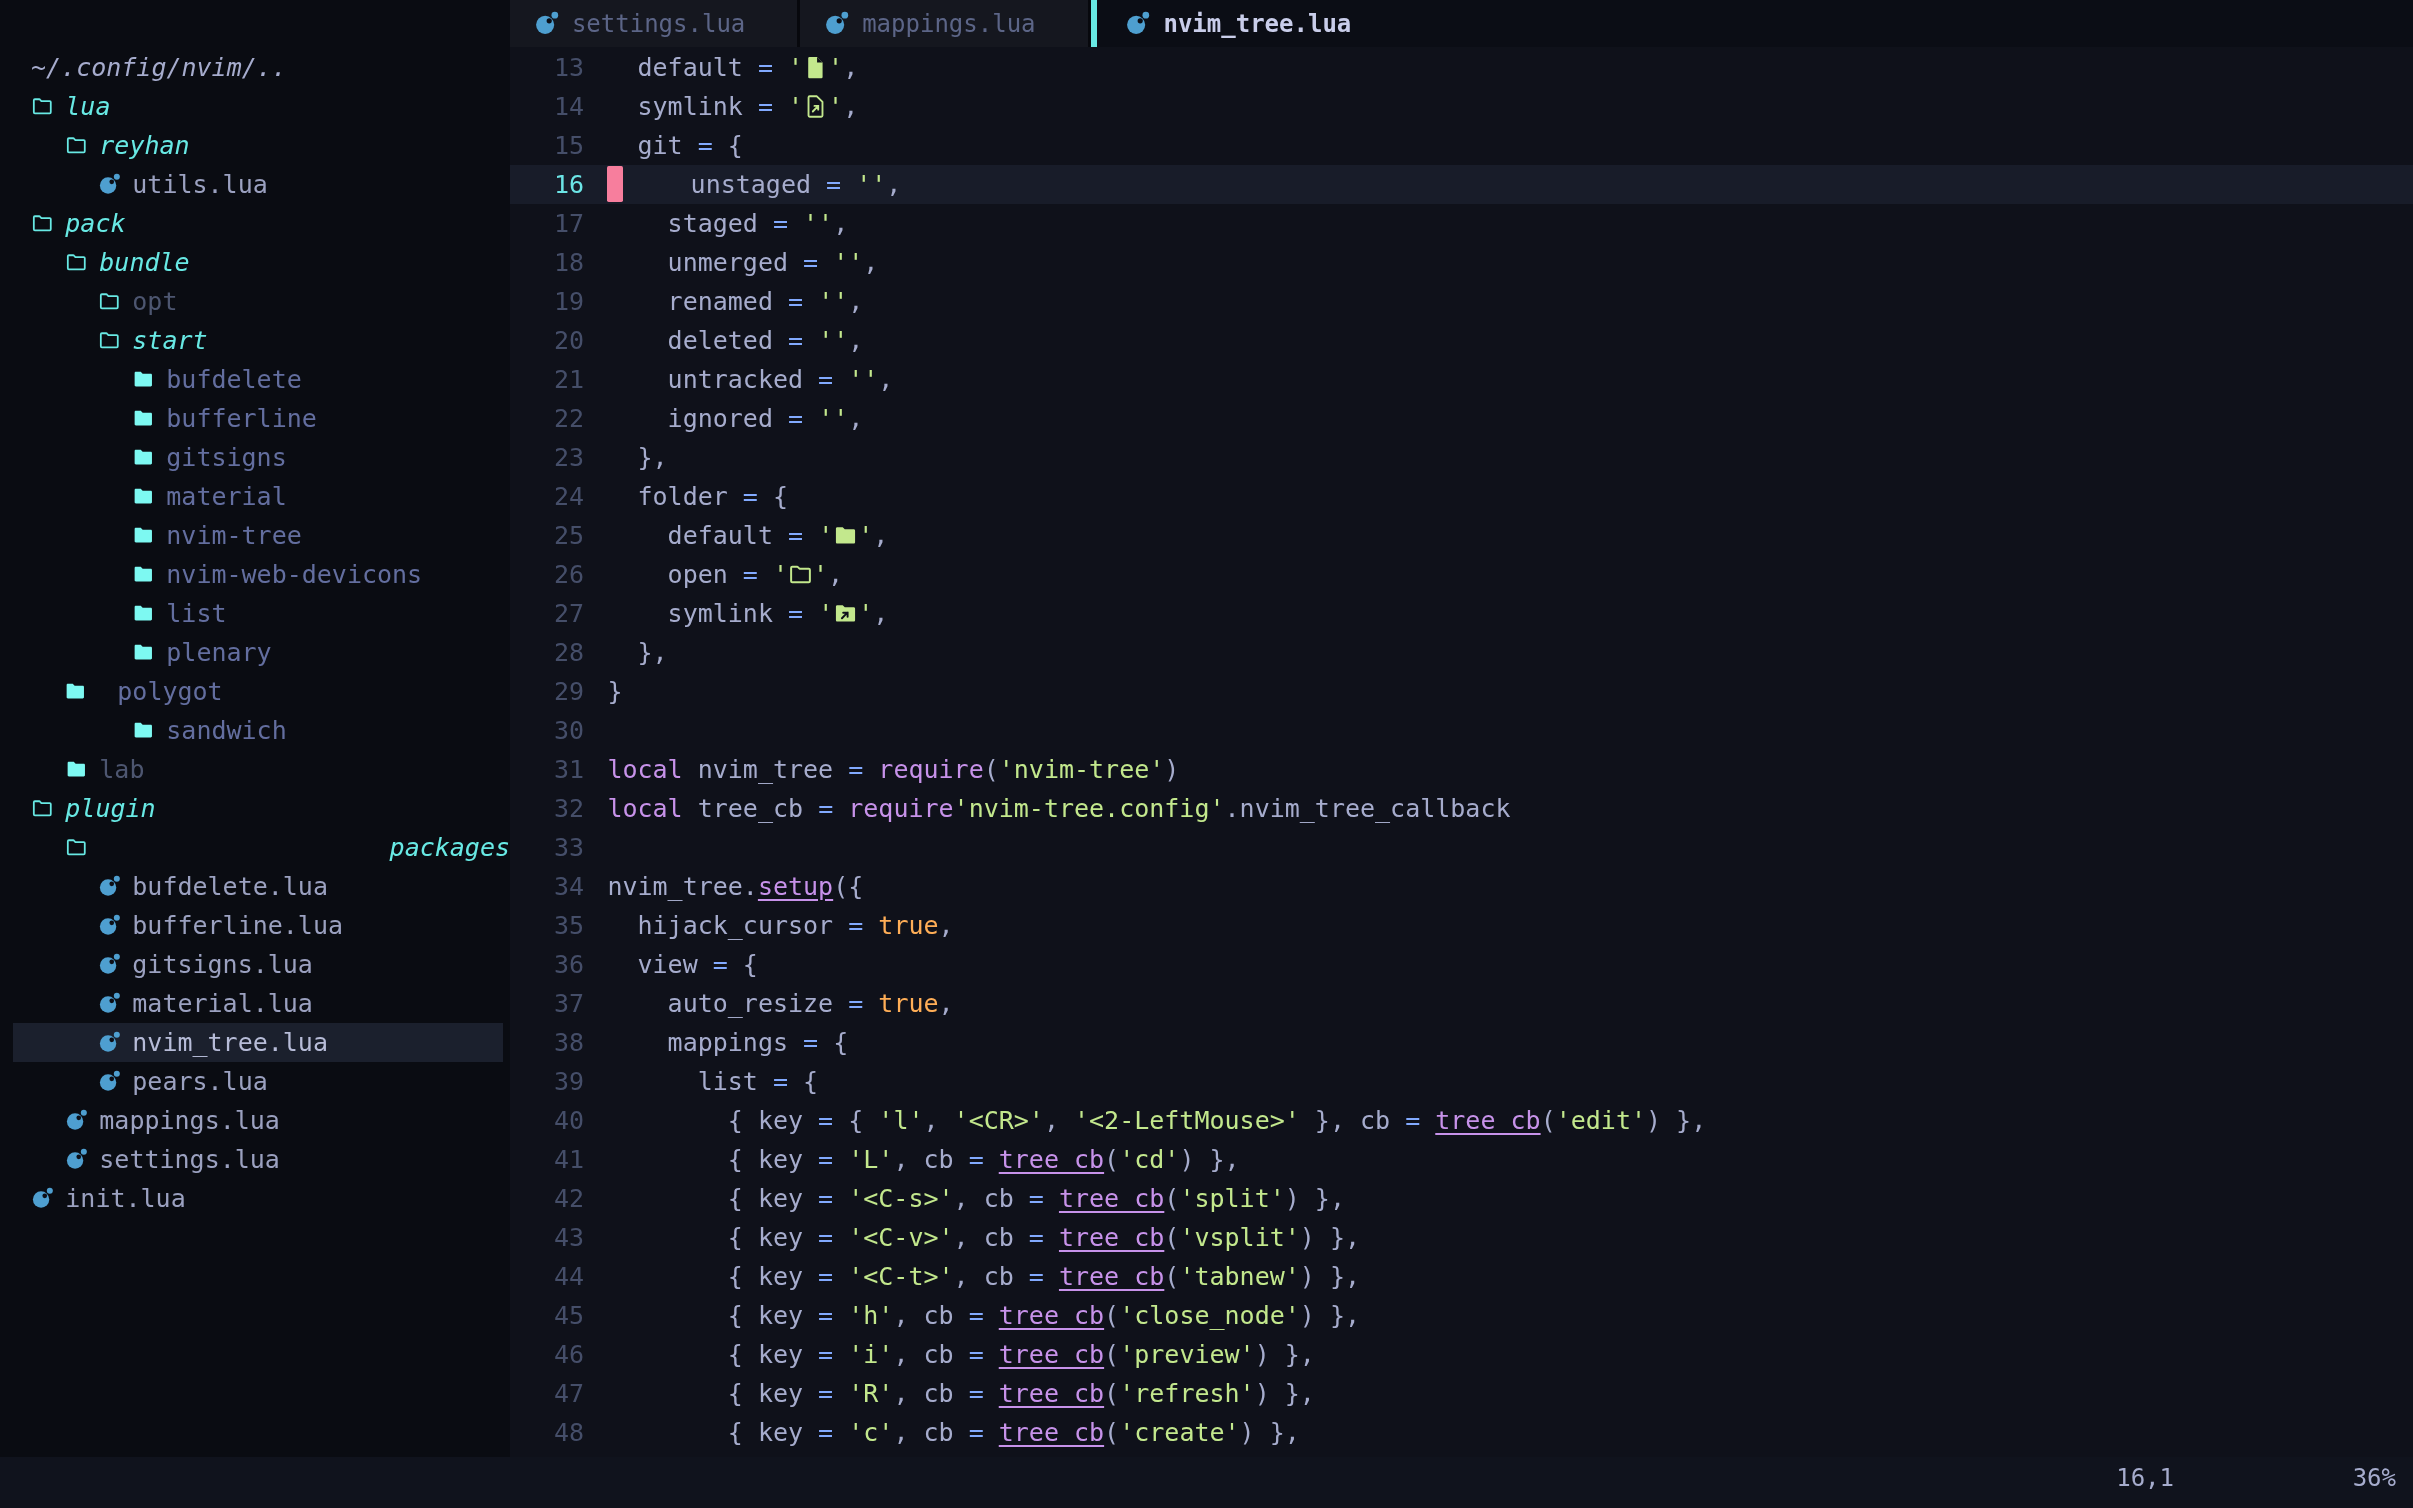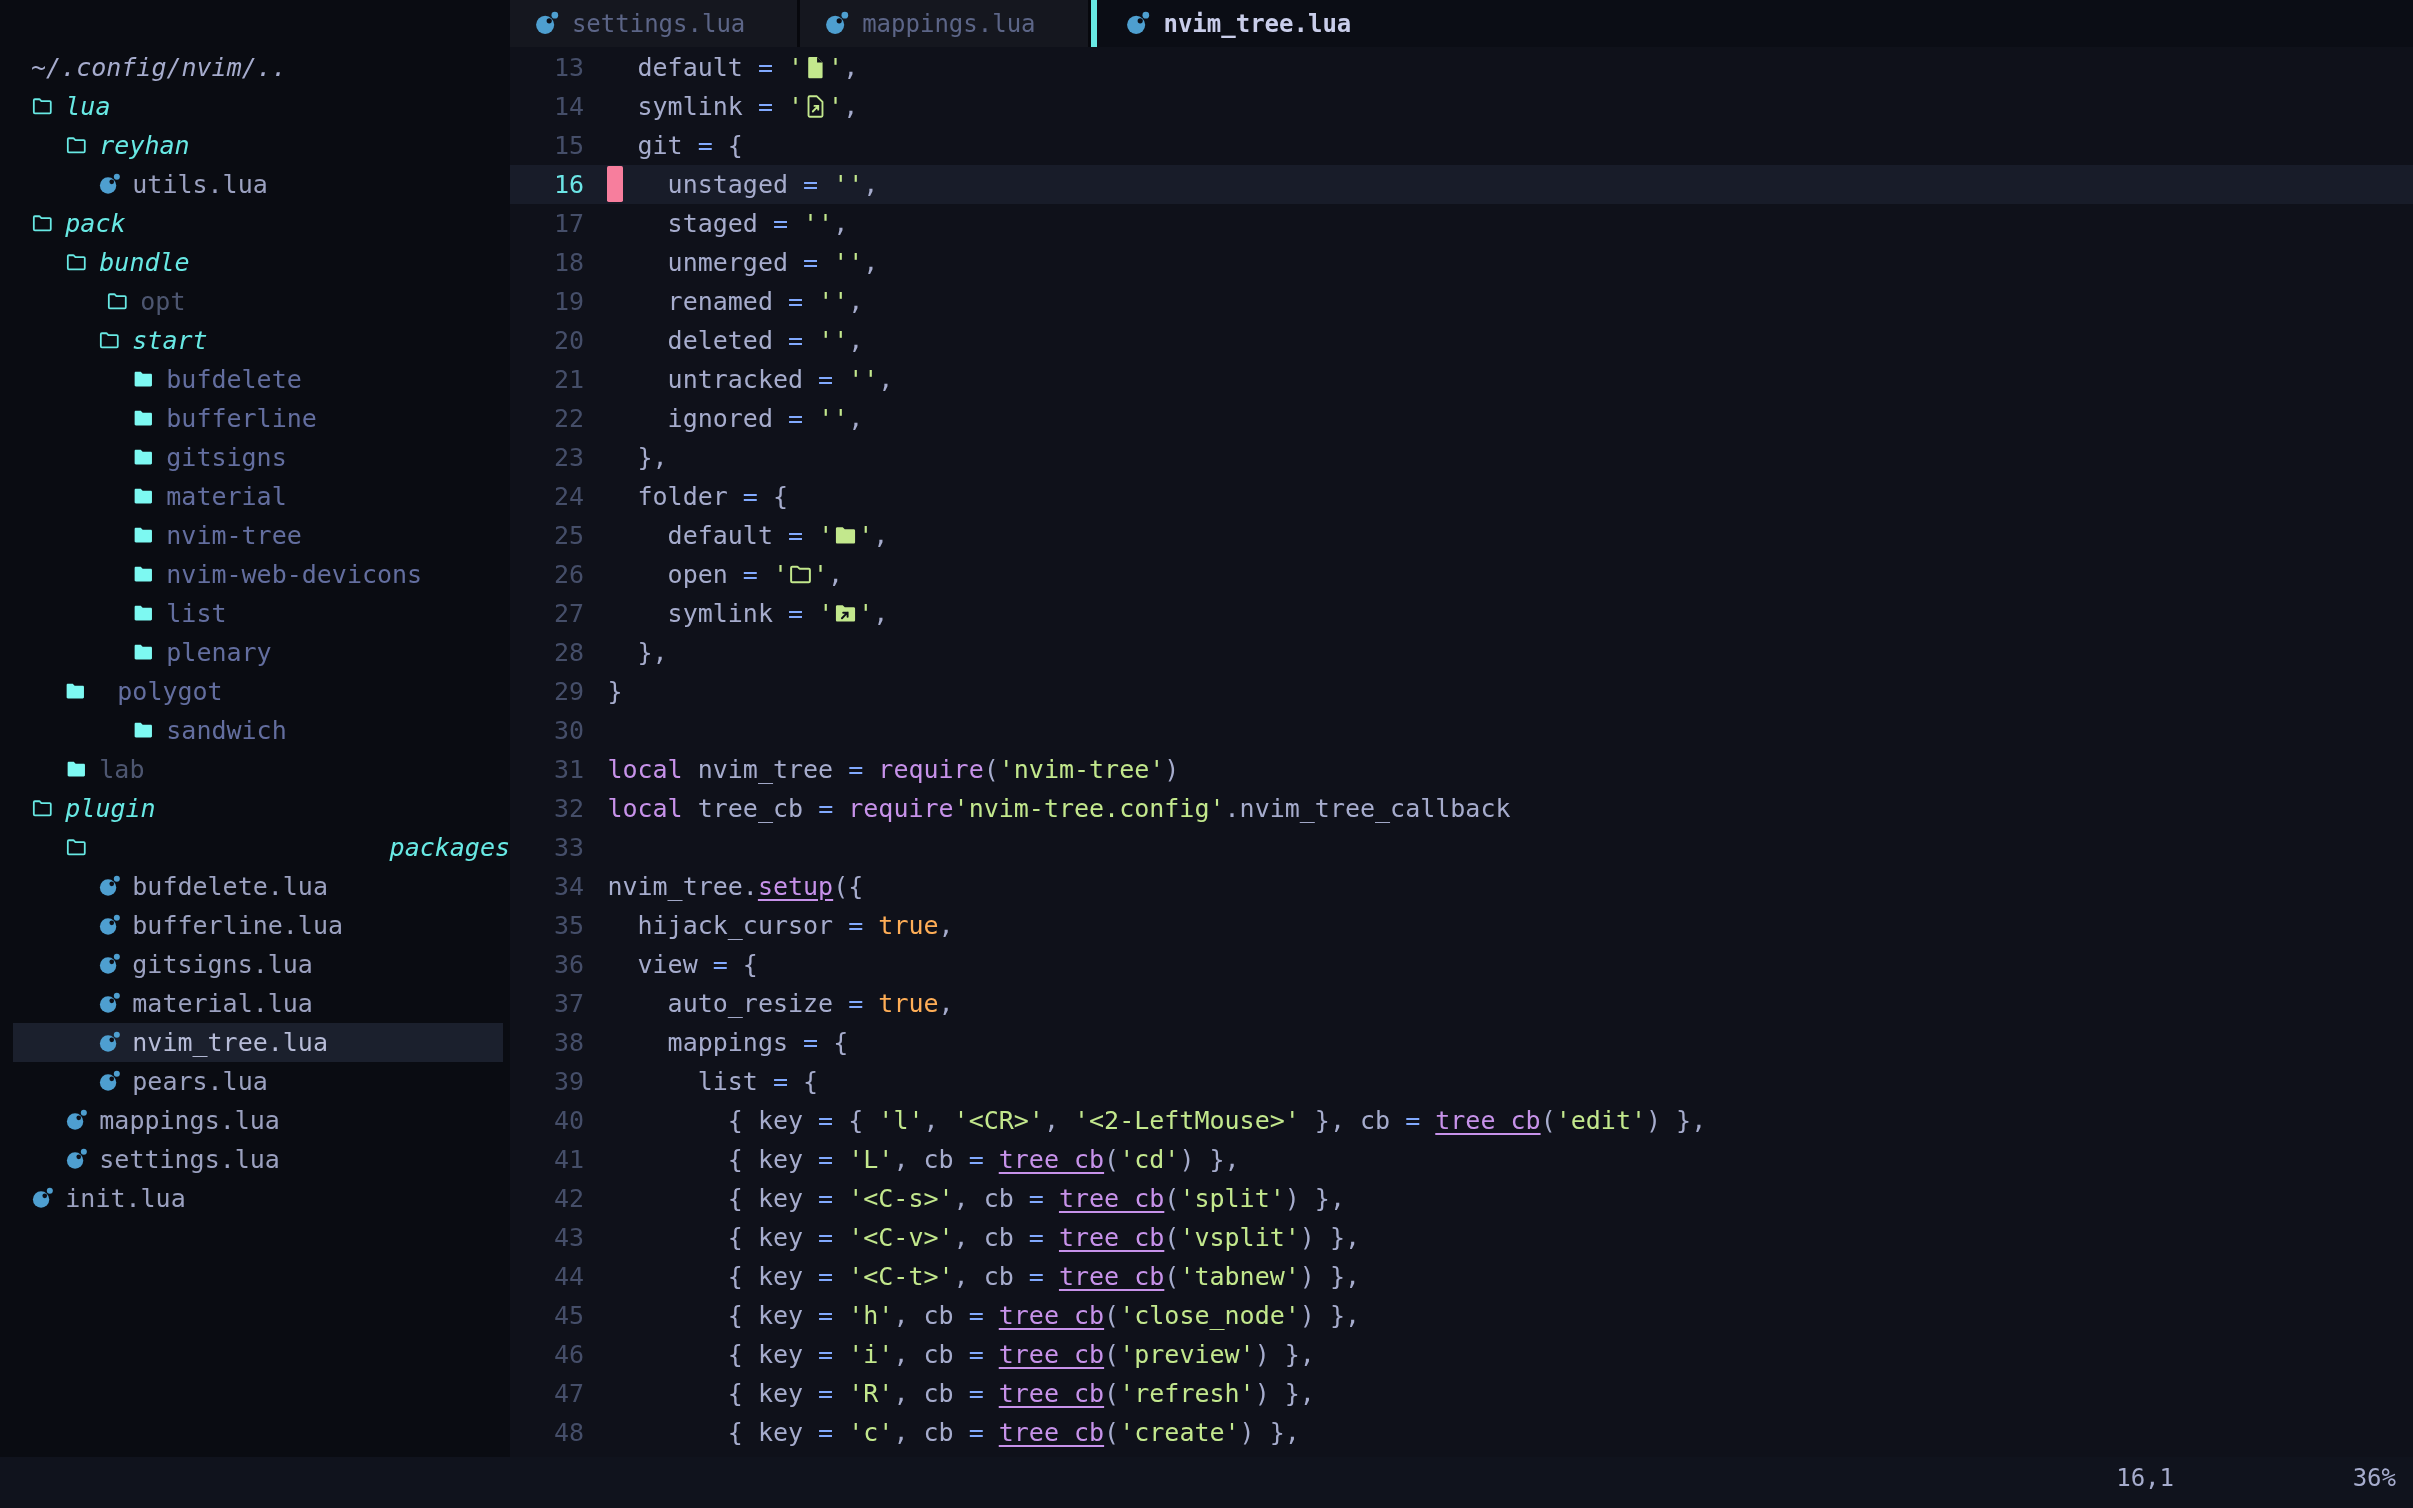--- a/index.html
+++ b/index.html
@@ -46,21 +46,21 @@
   .tab .ticon svg { width:25px; height:25px; }
   .tab .ticon { color:var(--lua-blue); }
   .tab.active {
     background:var(--tabline-bg); border-right:none;
     border-left:6.7px solid var(--cyan); padding:0 34px 0 28.5px;
     color:var(--tab-active-text); font-weight:bold;
   }
   
   .editor { position:relative; padding-top:0.8px; font-size:25px; }
   .cline { position:relative; height:39px; line-height:39px; display:flex; white-space:pre; }
-  .cline.cur { background:var(--cursorline-bg); }
+  .cline.cur { background:var(--cursorline-bg);gap:23px; }
   .gutter {
     flex:0 0 84px; text-align:right; padding-right:10px;
     color:var(--linenr); user-select:none;
   }
   .cline.cur .gutter { color:var(--linenr-active); }
   .code { padding-left:13.4px; }
   .t-id  { color:var(--text); }
   .t-eq  { color:var(--blue); }
   .t-str { color:var(--green); }
   .t-kw  { color:var(--purple); }
@@ -97,21 +97,21 @@
               <circle cx="10.7" cy="13.3" r="8.7" fill="currentColor"></circle>
               <circle cx="20" cy="4" r="3.2" fill="currentColor"></circle>
               <circle cx="14.6" cy="9.4" r="2.5" fill="#0c0e16"></circle>
             </svg></span><span class="tlabel">utils.lua</span></div>
         <div class="tree-row tt-open" style="padding-left: 31px;"><span class="ticon"><svg viewBox="0 0 24 24" fill="none" stroke="currentColor" stroke-width="1.9" stroke-linejoin="round">
               <path d="M3 5.6c0-.6.5-1.1 1.1-1.1h4.6c.3 0 .6.1.8.4L11 6.4h8.9c.6 0 1.1.5 1.1 1.1v10.9c0 .6-.5 1.1-1.1 1.1H4.1c-.6 0-1.1-.5-1.1-1.1z"></path>
             </svg></span><span class="tlabel">pack</span></div>
         <div class="tree-row tt-open" style="padding-left: 65px;"><span class="ticon"><svg viewBox="0 0 24 24" fill="none" stroke="currentColor" stroke-width="1.9" stroke-linejoin="round">
               <path d="M3 5.6c0-.6.5-1.1 1.1-1.1h4.6c.3 0 .6.1.8.4L11 6.4h8.9c.6 0 1.1.5 1.1 1.1v10.9c0 .6-.5 1.1-1.1 1.1H4.1c-.6 0-1.1-.5-1.1-1.1z"></path>
             </svg></span><span class="tlabel">bundle</span></div>
-        <div class="tree-row tt-open-dim" style="padding-left: 98px; margin-left: 8px;"><span class="ticon"><svg viewBox="0 0 24 24" fill="none" stroke="currentColor" stroke-width="1.9" stroke-linejoin="round">
+        <div class="tree-row tt-open-dim" style="padding-left: 98px;"><span class="ticon"><svg viewBox="0 0 24 24" fill="none" stroke="currentColor" stroke-width="1.9" stroke-linejoin="round">
               <path d="M3 5.6c0-.6.5-1.1 1.1-1.1h4.6c.3 0 .6.1.8.4L11 6.4h8.9c.6 0 1.1.5 1.1 1.1v10.9c0 .6-.5 1.1-1.1 1.1H4.1c-.6 0-1.1-.5-1.1-1.1z"></path>
             </svg></span><span class="tlabel">opt</span></div>
         <div class="tree-row tt-open" style="padding-left: 98px;"><span class="ticon"><svg viewBox="0 0 24 24" fill="none" stroke="currentColor" stroke-width="1.9" stroke-linejoin="round">
               <path d="M3 5.6c0-.6.5-1.1 1.1-1.1h4.6c.3 0 .6.1.8.4L11 6.4h8.9c.6 0 1.1.5 1.1 1.1v10.9c0 .6-.5 1.1-1.1 1.1H4.1c-.6 0-1.1-.5-1.1-1.1z"></path>
             </svg></span><span class="tlabel">start</span></div>
         <div class="tree-row tt-closed" style="padding-left: 132px;"><span class="ticon"><svg viewBox="0 0 24 24" fill="currentColor">
               <path d="M2.8 5.4c0-.7.6-1.3 1.3-1.3h4.7c.4 0 .7.1 1 .4l1.5 1.6h8.6c.7 0 1.3.6 1.3 1.3v11c0 .7-.6 1.3-1.3 1.3H4.1c-.7 0-1.3-.6-1.3-1.3z"></path>
             </svg></span><span class="tlabel">bufdelete</span></div>
         <div class="tree-row tt-closed" style="padding-left: 132px;"><span class="ticon"><svg viewBox="0 0 24 24" fill="currentColor">
               <path d="M2.8 5.4c0-.7.6-1.3 1.3-1.3h4.7c.4 0 .7.1 1 .4l1.5 1.6h8.6c.7 0 1.3.6 1.3 1.3v11c0 .7-.6 1.3-1.3 1.3H4.1c-.7 0-1.3-.6-1.3-1.3z"></path>

